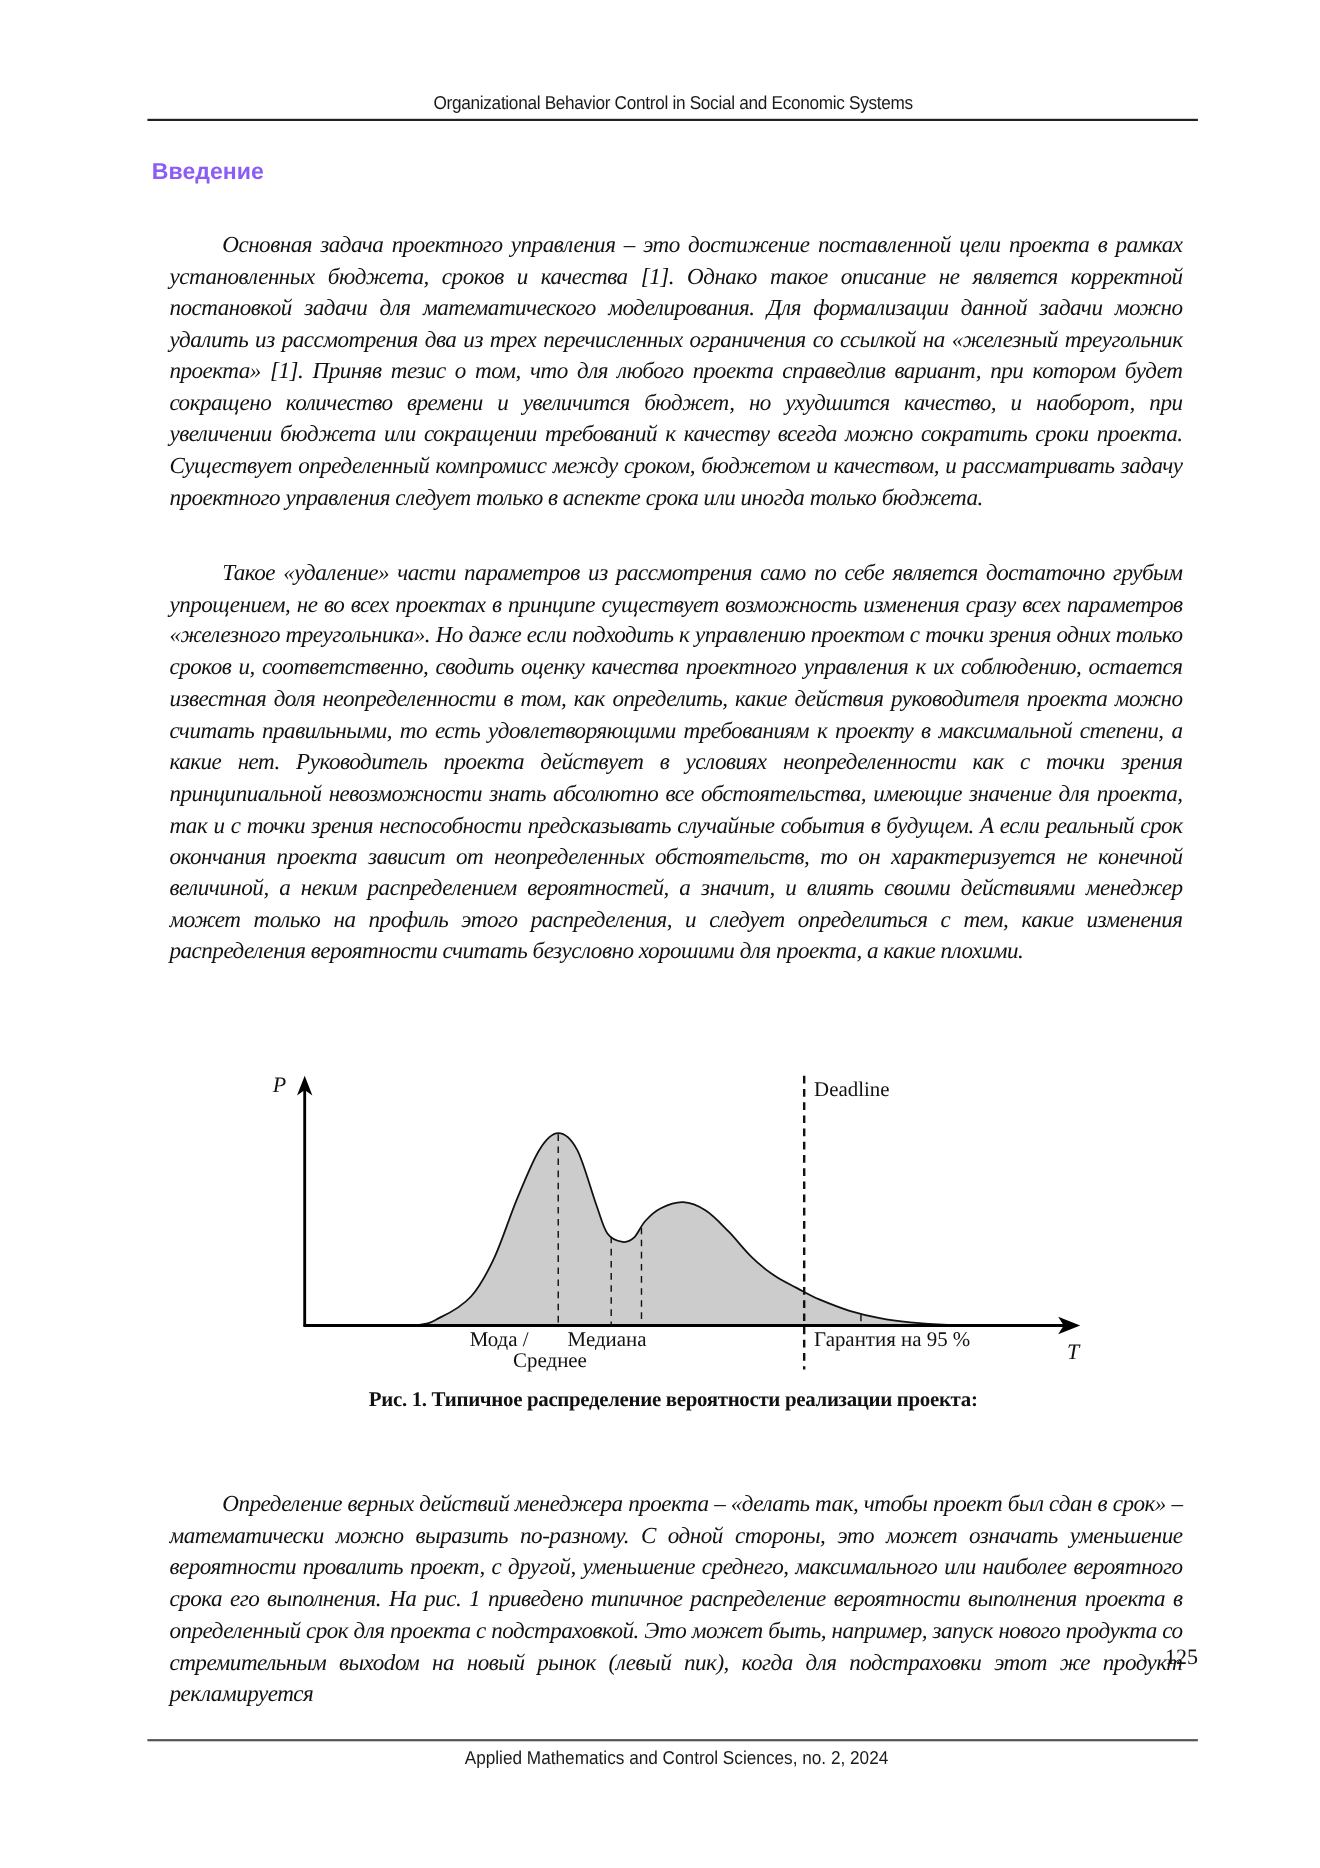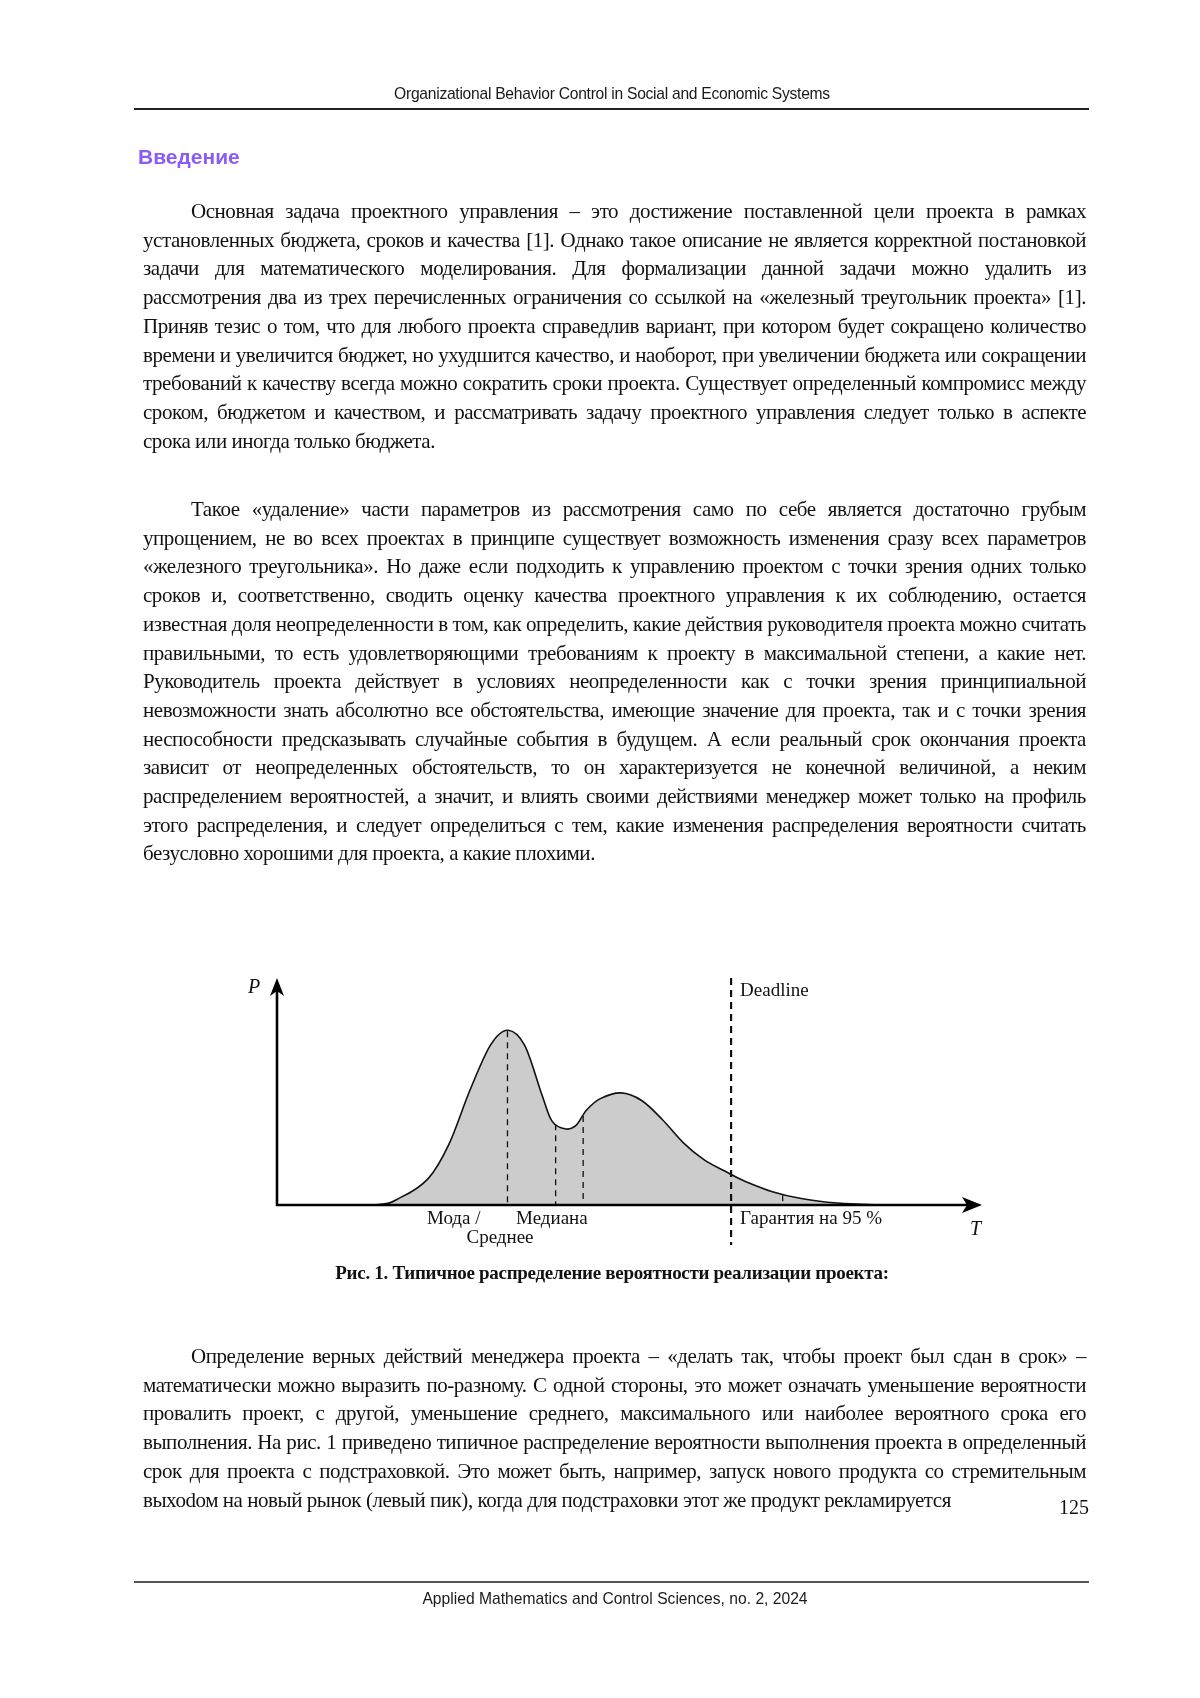--- a/index.html
+++ b/index.html
@@ -21,21 +21,21 @@
       color: #8b5cf6; line-height: 26px;
     }
 
     .body-text {
       position: absolute; left: 138px; width: 953px;
       font-family: "Liberation Serif", serif; font-size: 21px; line-height: 28.7px;
       text-align: justify; color: #111;
       letter-spacing: -0.45px;
       hyphens: manual;
     }
-    .body-text p { margin: 5px; text-indent: 48px; }
+    .body-text p { margin: 16px; text-indent: 48px; font-style: italic; }
     .p1 { top: 192px; }
     .p2 { top: 490px; }
     .p3 { top: 1337px; }
 
     .figure { position: absolute; left: 230px; top: 960px; width: 780px; height: 300px; }
     .figure svg { position: absolute; left: 0; top: 0; overflow: visible; }
     .fig-label { font-family: "Liberation Serif", serif; font-size: 19px; fill: #111; }
     .fig-axis-label { font-family: "Liberation Serif", serif; font-style: italic; font-size: 20px; fill: #111; }
 
     .caption {

